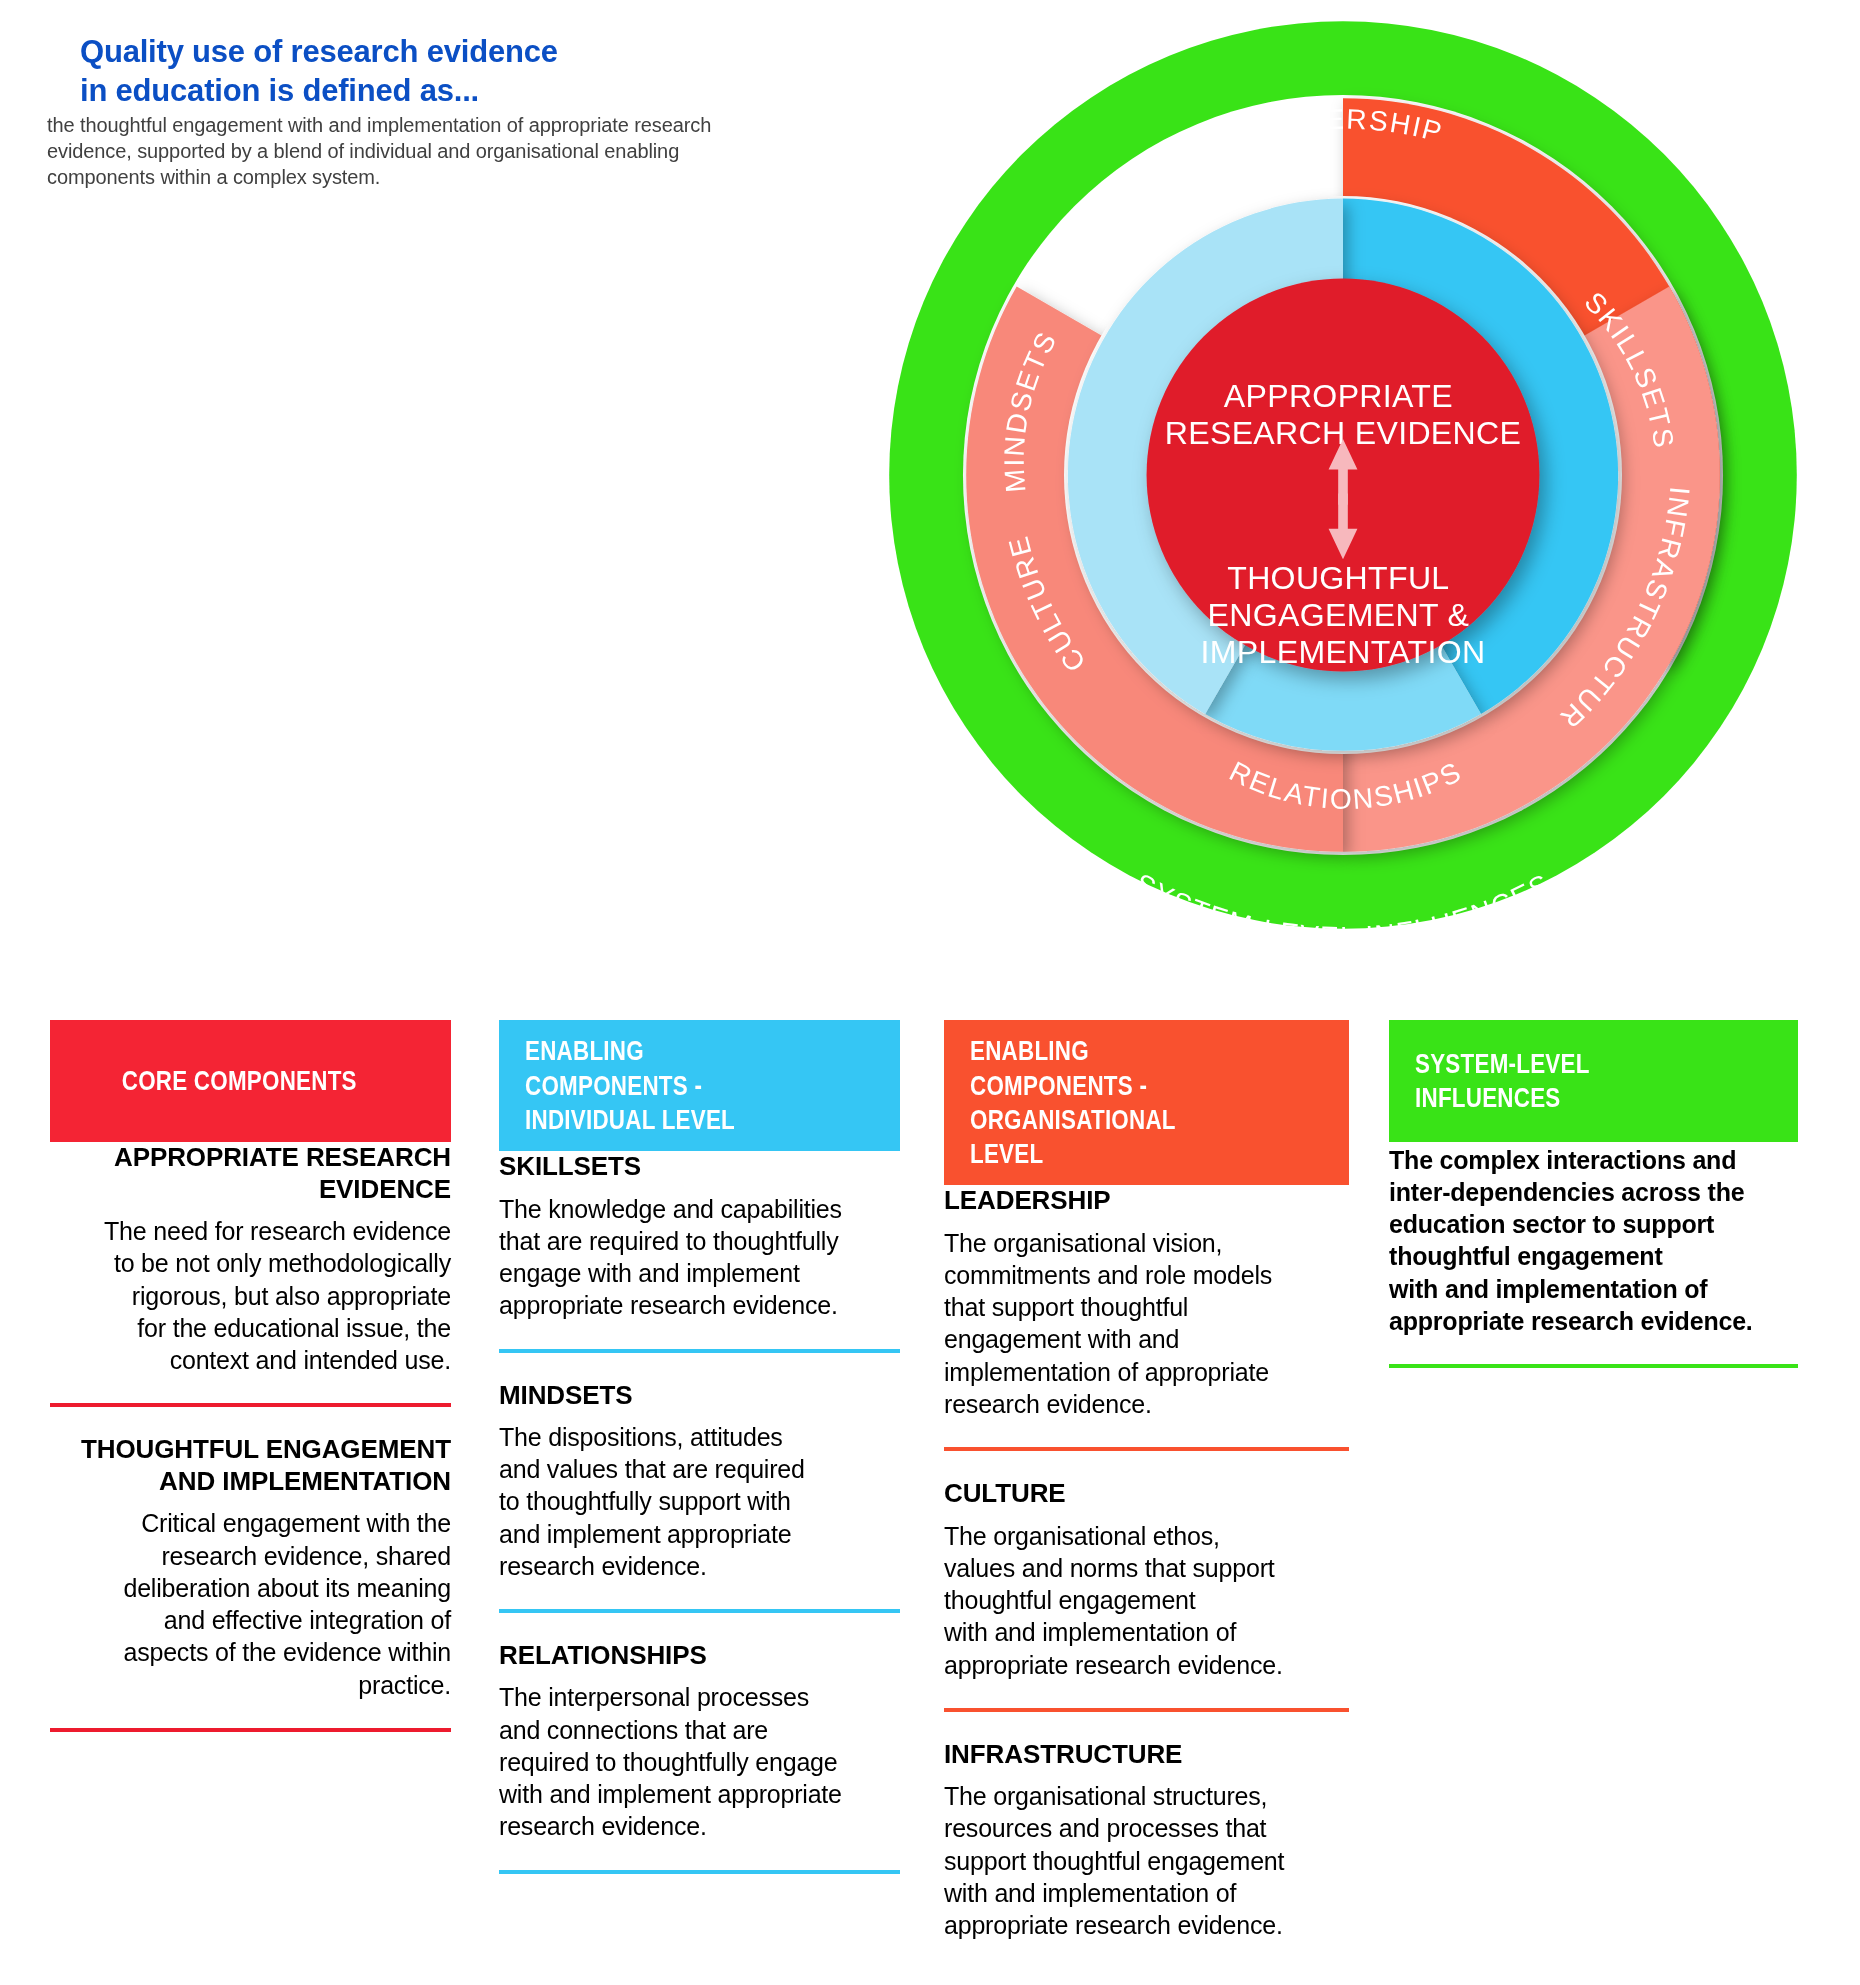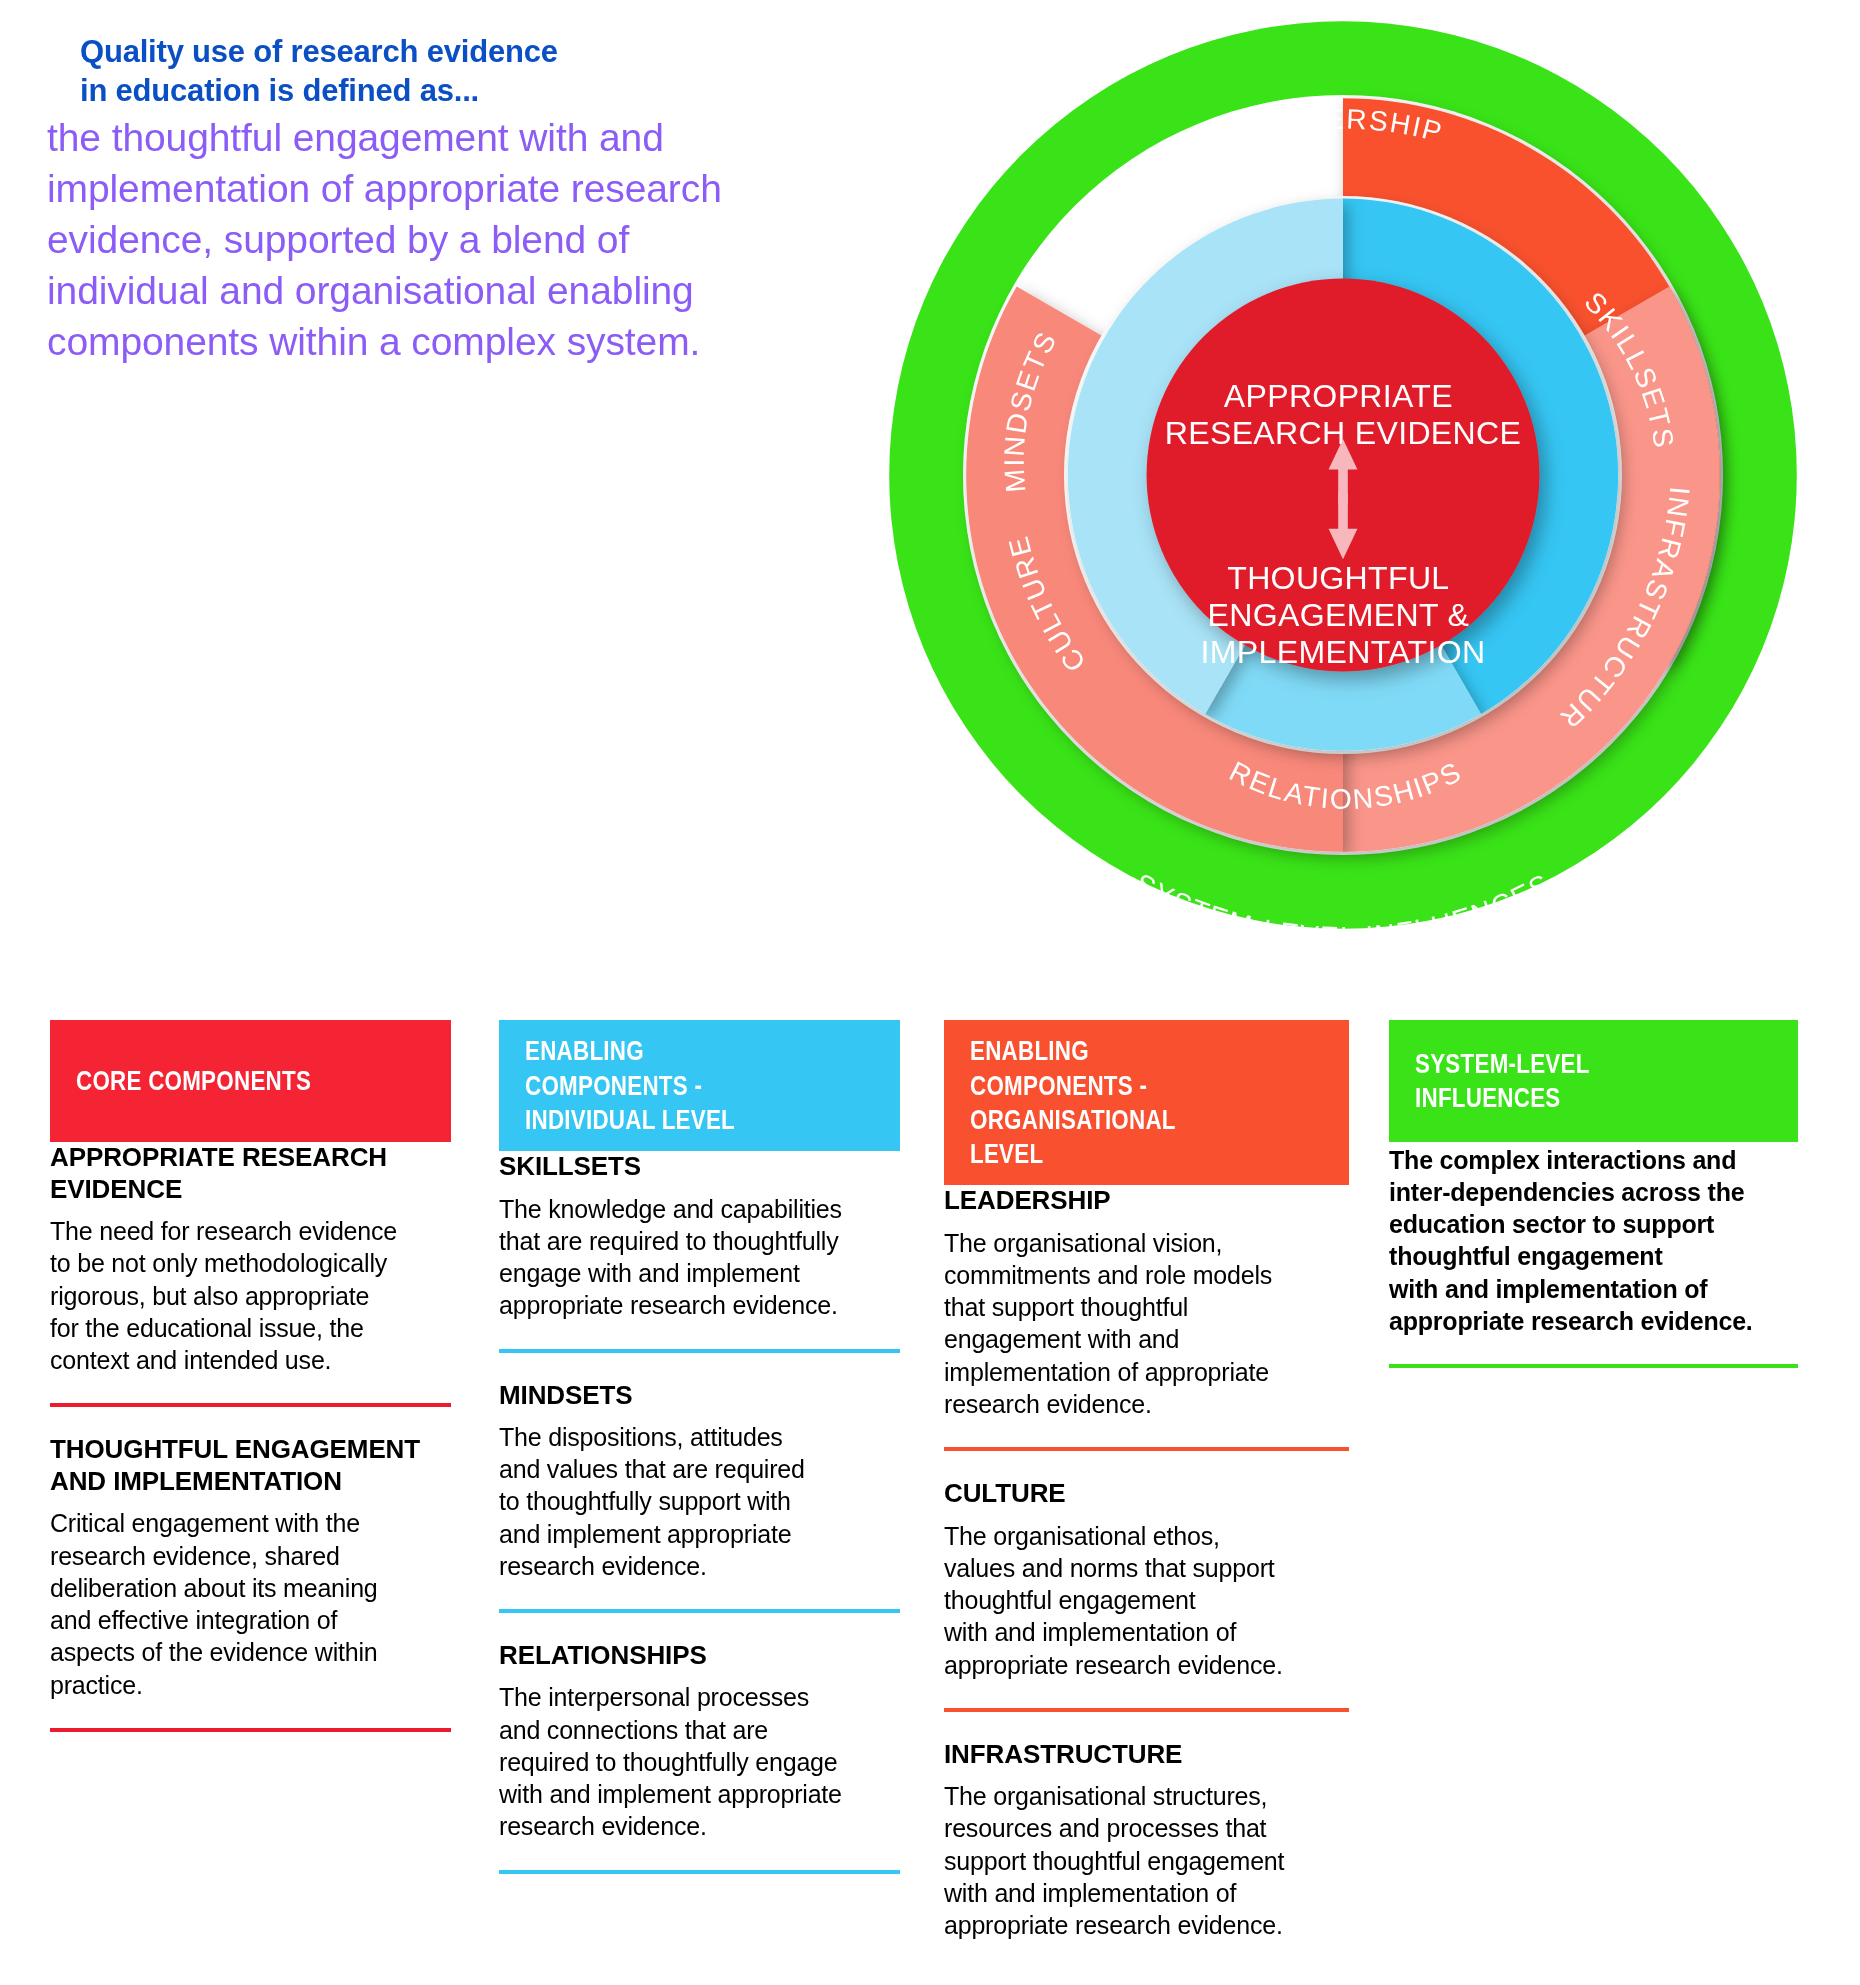--- a/index.html
+++ b/index.html
@@ -21,22 +21,22 @@
   }
   .intro-heading {
     color: #0B4FC4;
     font-size: 31px;
     font-weight: bold;
     line-height: 1.26;
     letter-spacing: -0.2px;
     margin-left: 33px;
   }
   .intro-body {
-    color: #8b5cf6;
-    font-size: 39px;
+    color: #404040;
+    font-size: 20px;
     font-weight: normal;
     line-height: 1.31;
     letter-spacing: -0.1px;
     margin-top: 1.6px;
   }
 
   
   .diagram {
     position: absolute;
     left: 886px;
@@ -66,21 +66,21 @@
     left: 0;
     top: 1020px;
     width: 1861px;
     height: 966px;
   }
   .col {
     position: absolute;
     top: 0;
     width: 401px;
   }
-  .col-1 { left: 50px;   width: 401px; }
+  .col-1 { left: 50px;   width: 401px; text-align: right; }
   .col-2 { left: 499px;  width: 401px; }
   .col-3 { left: 944px; width: 405px; }
   .col-4 { left: 1389px; width: 409px; }
 
   .col-header {
     display: flex;
     align-items: center;
     min-height: 122px;
     padding: 14.4px 24px 14.4px 26px;
   }

